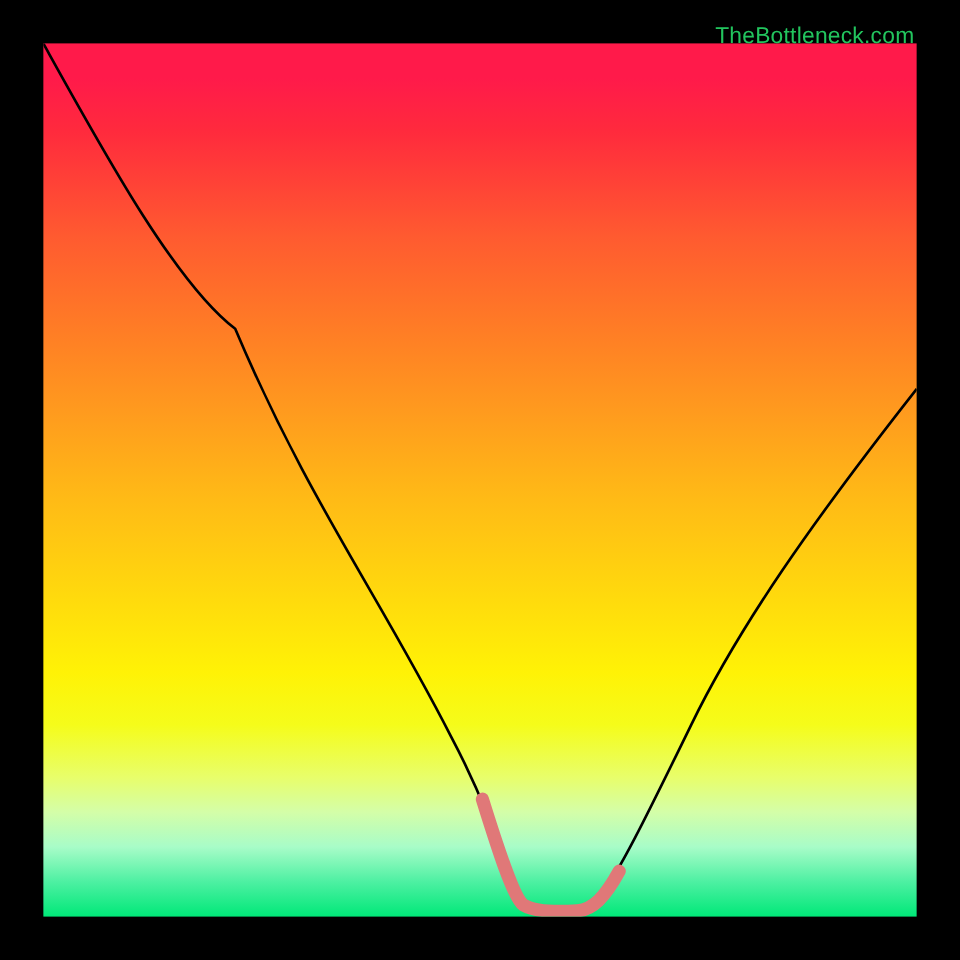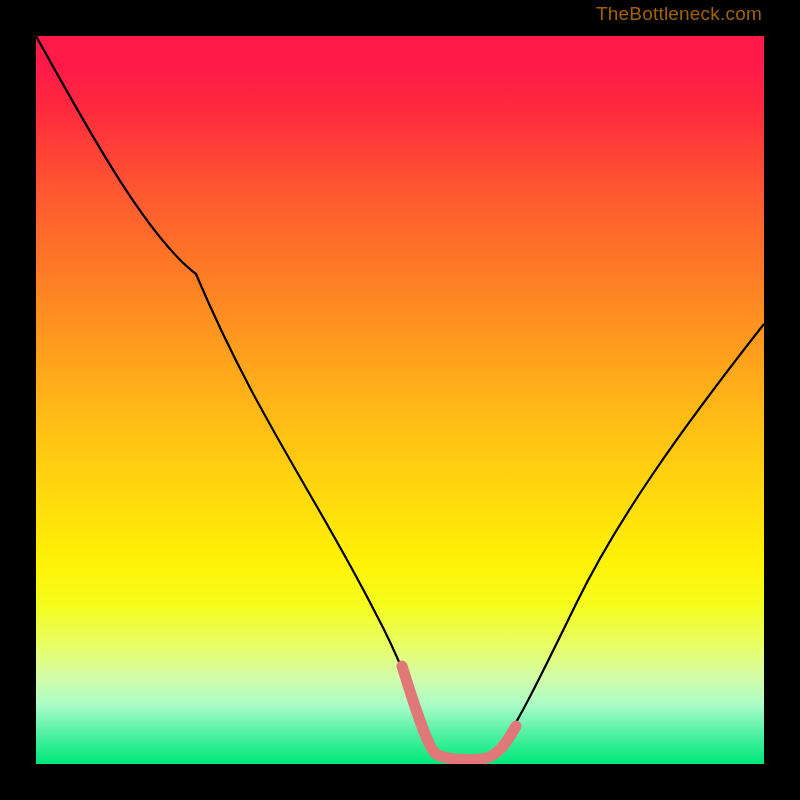--- a/index.html
+++ b/index.html
@@ -42,23 +42,23 @@
     );
   }
   .curve-svg {
     position: absolute;
     inset: 0;
     width: 100%;
     height: 100%;
   }
   .watermark {
     position: absolute;
-    top: 3px;
+    top: 20px;
     right: 38px;
-    color: #a16207;
+    color: #22c55e;
     font-size: 19px;
     font-weight: 400;
     letter-spacing: 0.2px;
   }
 </style>
 </head>
 <body>
 
 <div class="plot-area">
   <div class="gradient-bg"></div>

